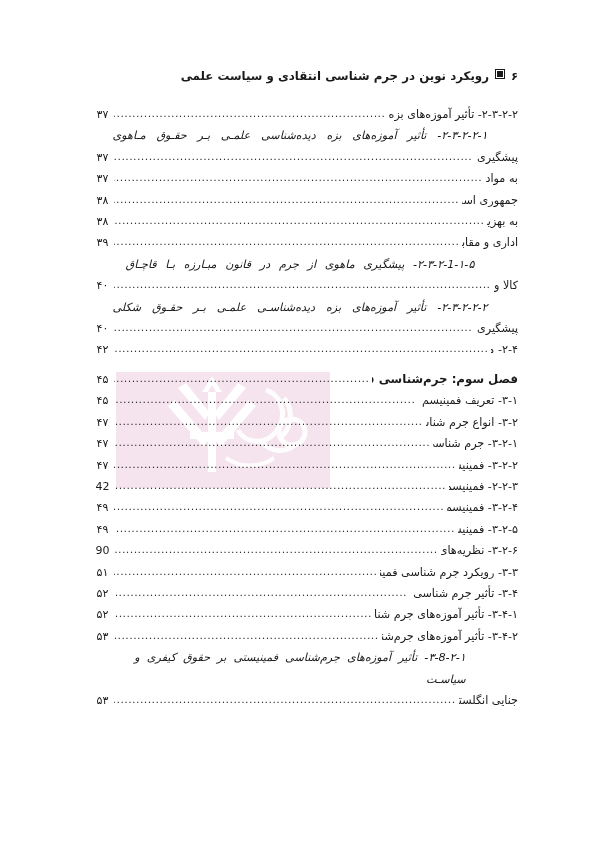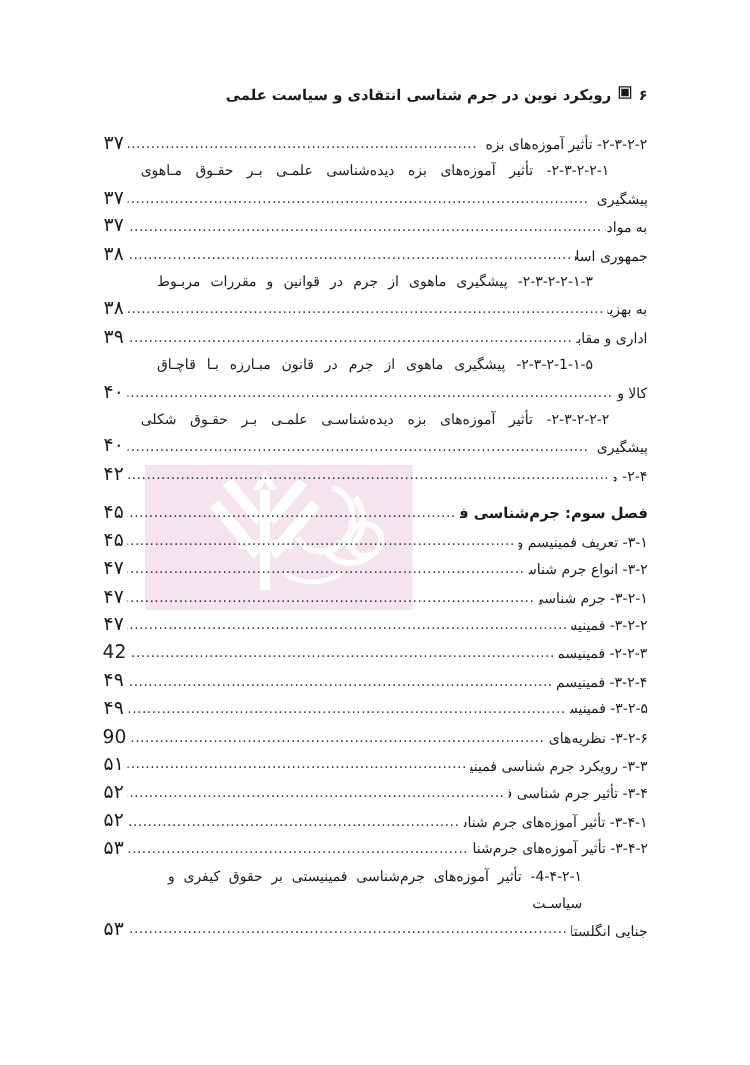--- a/index.html
+++ b/index.html
@@ -132,43 +132,45 @@
     color: #333;
     font-size: 11px;
     letter-spacing: .4px;
     transform: translateY(-1px);
   }
   .leader::before {
     content: "....................................................................................................................................................................";
   }
   .folio {
     flex: 0 0 auto;
-    text-align: right;
-    font-size: 15px;
+    text-align: center;
+    font-size: 11px;
     min-width: 17px;
     direction: rtl;
+    margin-left: 12px;
   }
 
   
   .cont {
     display: flex;
     flex-direction: row;
     align-items: baseline;
     width: 100%;
     line-height: 21.4px;
   }
 
   
   .stretch {
     display: block;
     width: 100%;
     text-align: justify;
     text-align-last: justify;
     white-space: normal;
     line-height: 21.4px;
+    font-style: italic;
   }
   .stretch.narrow {
     width: 86%;
     margin-right: 7%;
   }
   .stretch.narrow2 {
     width: 80%;
     margin-right: 10%;
   }
   .stretch.narrow3 {
@@ -245,21 +247,20 @@
 
     <div class="entry wrapped">
       <div class="cont">
         <span class="txt">جمهوری اسلامی ایران</span>
         <span class="leader"></span>
         <span class="folio">۳۸</span>
       </div>
     </div>
 
     <div class="entry wrapped">
-      <div class="stretch narrow2">۲-۳-۲-۲-۱-۳- پیشگیری ماهوی از جرم در قوانین و مقررات مربـوط</div>
       <div class="cont">
         <span class="txt">به بهزیستی</span>
         <span class="leader"></span>
         <span class="folio">۳۸</span>
       </div>
     </div>
 
     <div class="entry wrapped">
       <div class="cont">
         <span class="txt">اداری و مقابله با فساد</span>
@@ -394,21 +395,21 @@
 
     <div class="entry">
       <div class="row">
         <span class="txt">۳-۴-۲- تأثیر آموزه‌های جرم‌شناسی فمینیستی بر سیاست جنایی کشورها</span>
         <span class="leader"></span>
         <span class="folio">۵۳</span>
       </div>
     </div>
 
     <div class="entry wrapped">
-      <div class="stretch narrow3">4-۴-۲-۱- تأثیر آموزه‌های جرم‌شناسی فمینیستی بر حقوق کیفری و سیاسـت</div>
+      <div class="stretch narrow3">۳-8-۲-۱- تأثیر آموزه‌های جرم‌شناسی فمینیستی بر حقوق کیفری و سیاسـت</div>
       <div class="cont">
         <span class="txt">جنایی انگلستان و آمریکا</span>
         <span class="leader"></span>
         <span class="folio">۵۳</span>
       </div>
     </div>
 
   </div>
 </div>
 

